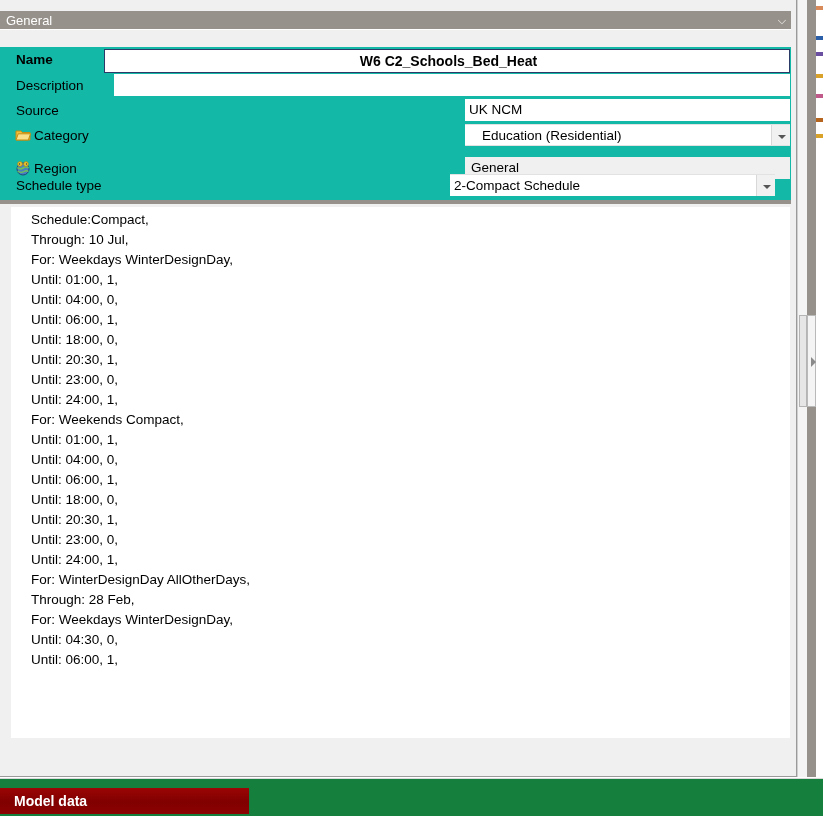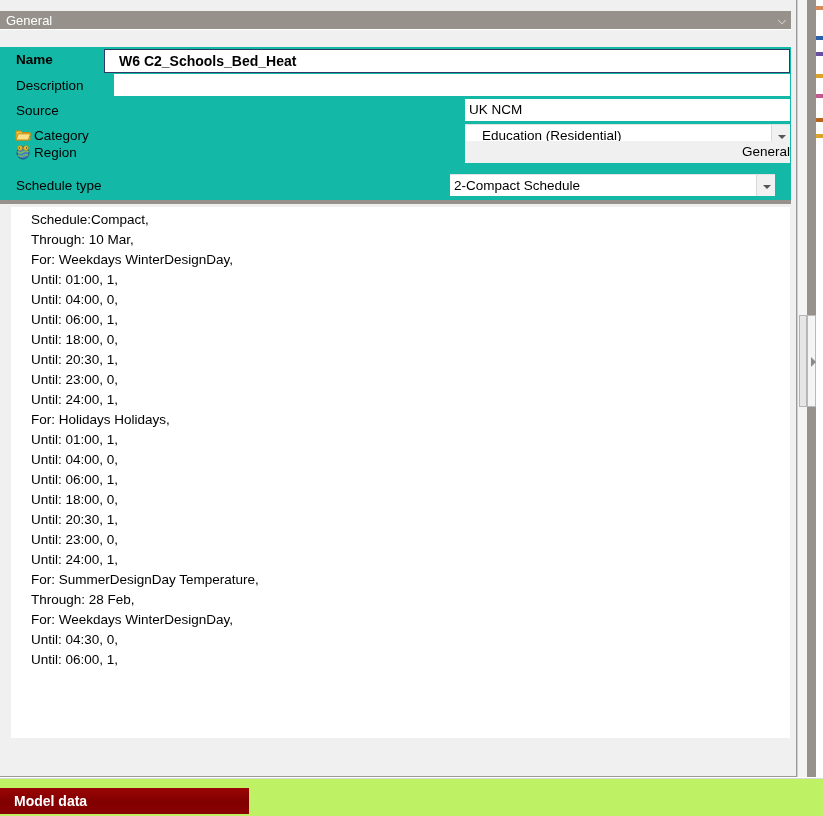--- a/index.html
+++ b/index.html
@@ -114,21 +114,22 @@
     overflow: hidden;
   }
   .vf-name {
     left: 104px; top: 2px;
     width: 686px; height: 24px;
     background: #ffffff;
     border: 1px solid #2b3a66;
     line-height: 22px;
     font-weight: bold;
     font-size: 14px;
-    padding-left: 14px;
+    padding-left: 3px;
+    text-align: center;
   }
   .vf-description {
     left: 114px; top: 1px;
     width: 676px; height: 22px;
     background: #ffffff;
     border: none;
   }
   .vf-source {
     left: 465px; top: 1px;
     width: 325px; height: 22px;
@@ -263,21 +264,21 @@
     height: 4px;
     overflow: hidden;
   }
 
   
   #bottom-area {
     position: absolute;
     left: 0; top: 778px;
     width: 823px;
     height: 38px;
-    background: #bef264;
+    background: #15803d;
     border-top: 1px solid #d9d9d9;
   }
   #model-data-bar {
     position: absolute;
     left: 0; top: 9px;
     width: 249px;
     height: 26px;
     background: #8f0000;
     background: linear-gradient(to bottom, #9b0505 0%, #800000 55%, #8d0202 100%);
     color: #ffffff;
@@ -325,21 +326,21 @@
             <path d="M1 13 L3.2 6.8 L15.5 6.8 L13.3 13 Z" fill="#fbe08a" stroke="#c48e12" stroke-width="1"></path>
           </svg>
         </span>
         <span class="label with-icon">Category</span>
         <div class="value-field vf-category">
           <span>Education (Residential)</span>
           <span class="combo-arrow"></span>
         </div>
       </div>
 
-      <div class="form-row" style="top:93px;text-align:right;">
+      <div class="form-row" style="top:109px;">
         <span class="row-icon">
           <svg width="16" height="16" viewBox="0 0 16 16">
             <circle cx="8" cy="9" r="6" fill="#4a7fc1" stroke="#20457a" stroke-width="1"></circle>
             <path d="M2.4 7.5 Q5 10 8 8 Q11 6 13.6 8" stroke="#6fbf5a" stroke-width="1.6" fill="none"></path>
             <path d="M2.6 11 Q6 13.5 9 11.5 Q11.5 10 13.4 11.5" stroke="#6fbf5a" stroke-width="1.4" fill="none"></path>
             <circle cx="5" cy="4" r="2.3" fill="#f2cf3d" stroke="#b88f0e" stroke-width="0.9"></circle>
             <circle cx="11" cy="4" r="2.3" fill="#f2cf3d" stroke="#b88f0e" stroke-width="0.9"></circle>
             <circle cx="4.6" cy="4" r="0.7" fill="#333"></circle>
             <circle cx="11.4" cy="4" r="0.7" fill="#333"></circle>
           </svg>
@@ -358,38 +359,38 @@
     </div>
 
     <div id="profiles-header" class="section-header">
       <span>Profiles</span>
       <span class="chevrons">⌵</span>
     </div>
 
     <div id="profiles-body">
       <div id="profiles-text">
           <div class="line">Schedule:Compact,</div>
-          <div class="line">Through: 10 Mar,</div>
+          <div class="line">Through: 10 Jul,</div>
           <div class="line">For: Weekdays WinterDesignDay,</div>
           <div class="line">Until: 01:00, 1,</div>
           <div class="line">Until: 04:00, 0,</div>
           <div class="line">Until: 06:00, 1,</div>
           <div class="line">Until: 18:00, 0,</div>
           <div class="line">Until: 20:30, 1,</div>
           <div class="line">Until: 23:00, 0,</div>
           <div class="line">Until: 24:00, 1,</div>
-          <div class="line">For: Holidays Holidays,</div>
+          <div class="line">For: Weekends Compact,</div>
           <div class="line">Until: 01:00, 1,</div>
           <div class="line">Until: 04:00, 0,</div>
           <div class="line">Until: 06:00, 1,</div>
           <div class="line">Until: 18:00, 0,</div>
           <div class="line">Until: 20:30, 1,</div>
           <div class="line">Until: 23:00, 0,</div>
           <div class="line">Until: 24:00, 1,</div>
-          <div class="line">For: SummerDesignDay Temperature,</div>
+          <div class="line">For: WinterDesignDay AllOtherDays,</div>
           <div class="line">Through: 28 Feb,</div>
           <div class="line">For: Weekdays WinterDesignDay,</div>
           <div class="line">Until: 04:30, 0,</div>
           <div class="line">Until: 06:00, 1,</div>
         </div>
     </div>
   </div>
 
   <div id="pane-scrollbar">
     <div class="thumb"></div>

